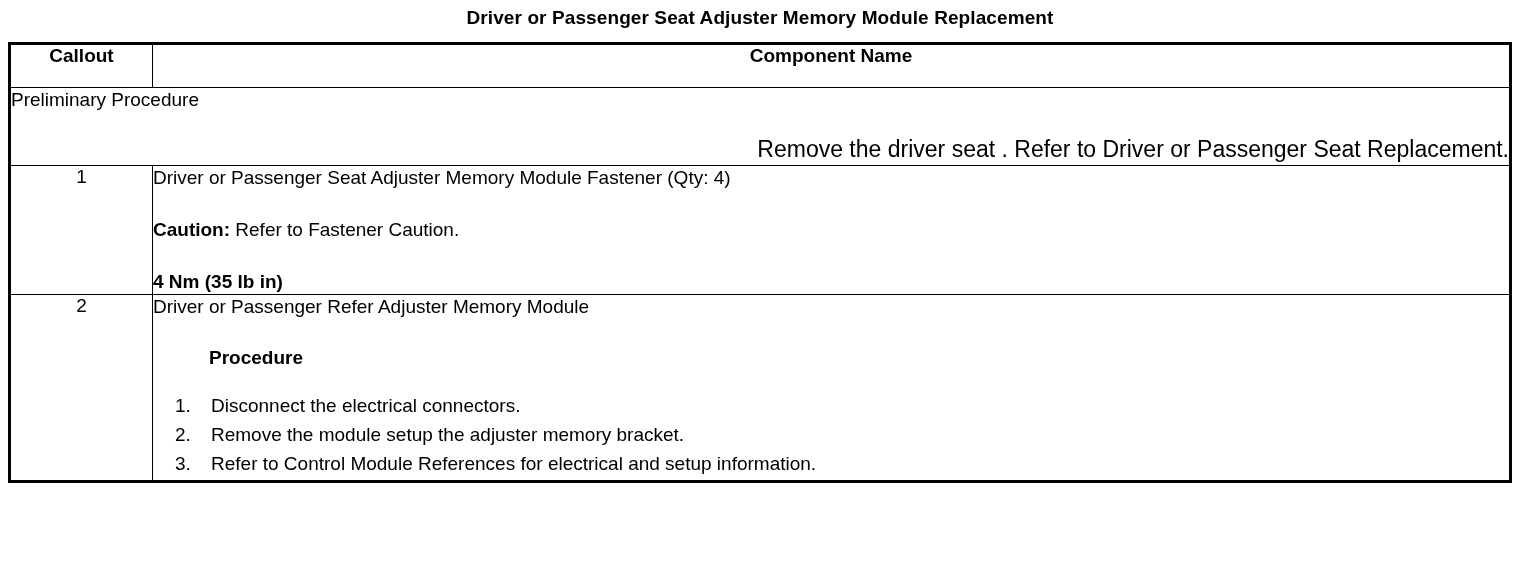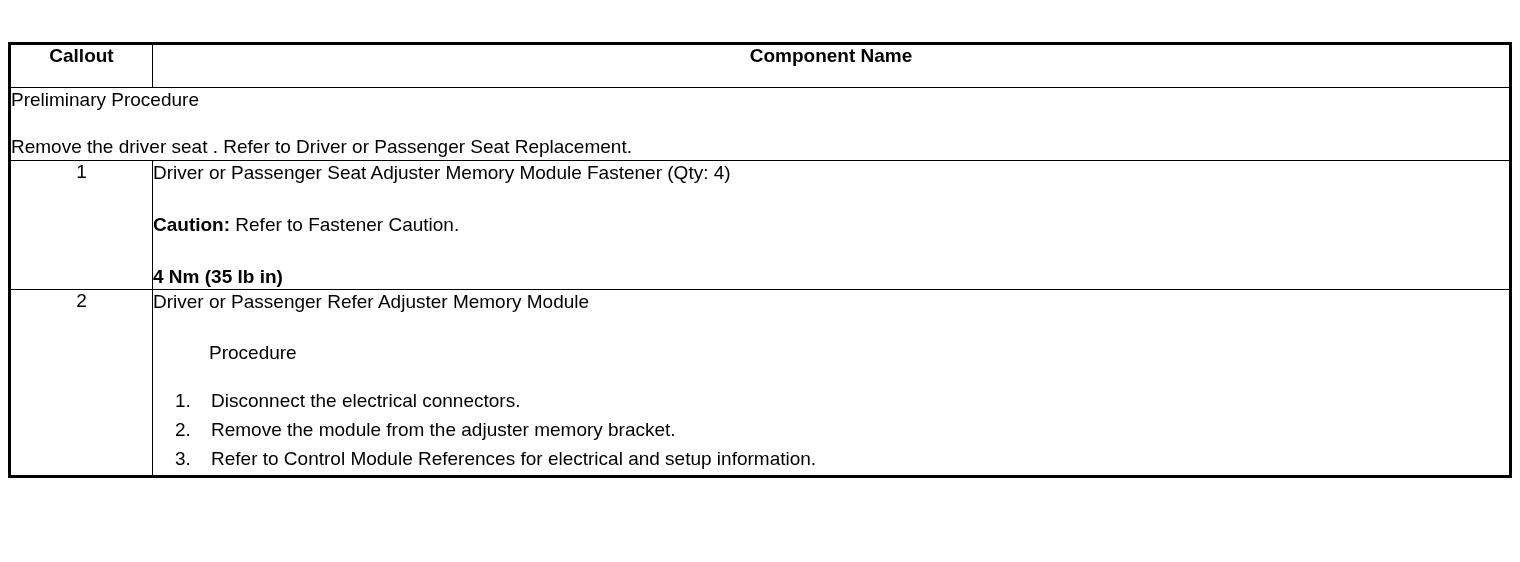--- a/index.html
+++ b/index.html
@@ -69,37 +69,38 @@
   td.prelim {
     padding: 6px 0 10px 2px;
   }
   .prelim-head {
     font-weight: normal;
     font-size: 19px;
     margin: 0 0 6px 0;
     line-height: 1.3;
   }
   .prelim-body {
-    font-size: 19px;
+    font-size: 23px;
     margin: 22px 0 2px 0;
     line-height: 1.25;
+    text-align: right;
   }
   td.name {
     padding: 8px 6px 8px 7px;
   }
   .line {
     margin: 0 0 0 0;
     line-height: 1.25;
   }
   .gap-line {
     margin-top: 28px;
   }
   .bold { font-weight: bold; }
   .proc-head {
-    font-weight: normal;
+    font-weight: bold;
     font-size: 19px;
     margin: 28px 0 0 56px;
     line-height: 1.25;
   }
   ol.steps {
     margin: 24px 0 2px 0;
     padding: 0;
     list-style: none;
   }
   ol.steps li {
@@ -117,20 +118,21 @@
   }
   ol.steps li .txt {
     flex: 1 1 auto;
   }
 </style>
 </head>
 <body>
 
 <div class="page">
 
+  <div class="doc-title">Driver or Passenger Seat Adjuster Memory Module Replacement</div>
 
   <div class="table-wrap">
     <table class="proc">
       <colgroup>
         <col class="c-callout">
         <col class="c-name">
       </colgroup>
       <thead>
         <tr>
           <th>Callout</th>
@@ -163,21 +165,21 @@
           <td class="name">
             <div class="line">Driver or Passenger Refer Adjuster Memory Module</div>
             <div class="proc-head">Procedure</div>
             <ol class="steps">
               <li>
                 <span class="num">1.</span>
                 <span class="txt">Disconnect the electrical connectors.</span>
               </li>
               <li>
                 <span class="num">2.</span>
-                <span class="txt">Remove the module from the adjuster memory bracket.</span>
+                <span class="txt">Remove the module setup the adjuster memory bracket.</span>
               </li>
               <li>
                 <span class="num">3.</span>
                 <span class="txt">Refer to Control Module References for electrical and setup information.</span>
               </li>
             </ol>
           </td>
         </tr>
 
       </tbody>

